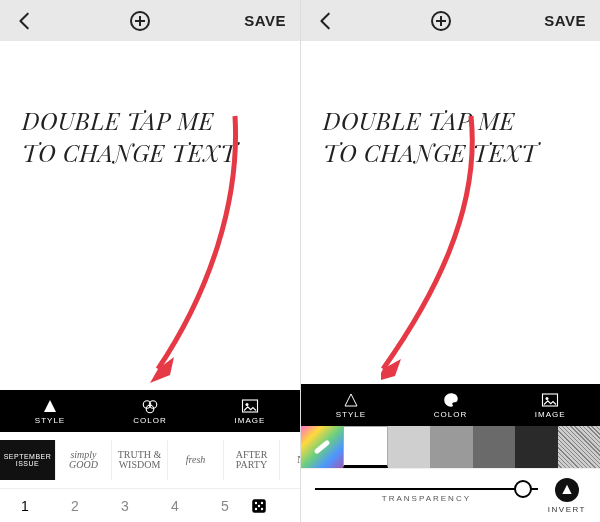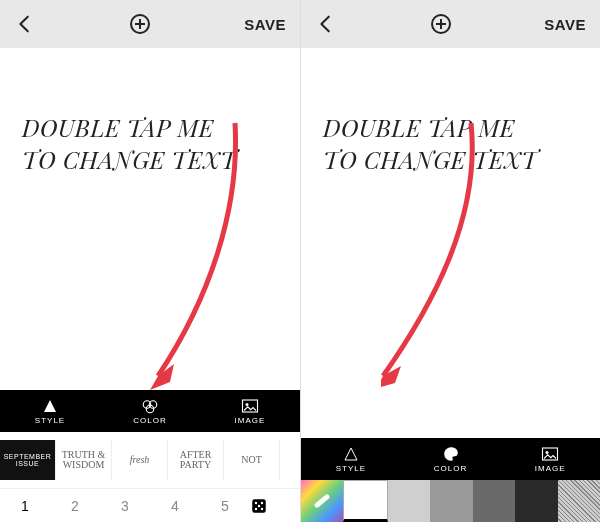--- a/index.html
+++ b/index.html
@@ -13,21 +13,21 @@
   .phone {
     width: 300px;
     height: 522px;
     display: flex;
     flex-direction: column;
     position: relative;
     background: #e8e8e8;
   }
   .phone + .phone { border-left: 1px solid #ddd; }
   .topbar {
-    height: 48px;
+    height: 41px;
     display: flex;
     align-items: center;
     justify-content: space-between;
     padding: 0 14px;
     background: #e8e8e8;
   }
   .tb-left, .tb-mid { display: flex; align-items: center; }
   .tb-btn { cursor: pointer; }
   .save {
     font-weight: 600;
@@ -247,20 +247,21 @@
             <circle cx="8" cy="8" r="2" fill="#fff"></circle>
             <path d="M4 16l5-5 4 4 3-3 4 4" stroke="#fff" stroke-width="1.5" fill="none"></path>
           </svg>
       </span>
       <span>IMAGE</span>
     </div>
   </div>
 
   <div class="style-strip">
     <div class="style-thumb sept">SEPTEMBER ISSUE</div>
+    <div class="style-thumb cursive">simply GOOD</div>
     <div class="style-thumb serifup">TRUTH &amp; WISDOM</div>
     <div class="style-thumb cursive">fresh</div>
     <div class="style-thumb serifup">AFTER PARTY</div>
     <div class="style-thumb serifup">NOT</div>
   </div>
 
   <div class="num-row">
     <div class="num-btn active">1</div>
     <div class="num-btn">2</div>
     <div class="num-btn">3</div>
@@ -335,13 +336,29 @@
   <div class="color-strip">
     <div class="swatch sw-rainbow"></div>
     <div class="swatch sw-white"></div>
     <div class="swatch sw-g1"></div>
     <div class="swatch sw-g2"></div>
     <div class="swatch sw-g3"></div>
     <div class="swatch sw-g4"></div>
     <div class="swatch sw-tex"></div>
   </div>
 
+  <div class="slider-row">
+    <div class="slider-wrap">
+      <div class="slider-track">
+        <div class="slider-knob"></div>
+      </div>
+      <div class="slider-label">TRANSPARENCY</div>
+    </div>
+    <div class="invert-btn">
+      <div class="invert-icon">
+        <svg width="14" height="14" viewBox="0 0 24 24">
+            <path d="M12 3l8 16H4z" fill="#fff"></path>
+          </svg>
+      </div>
+      <span>INVERT</span>
+    </div>
+  </div>
 </div>
 
 </body></html>

